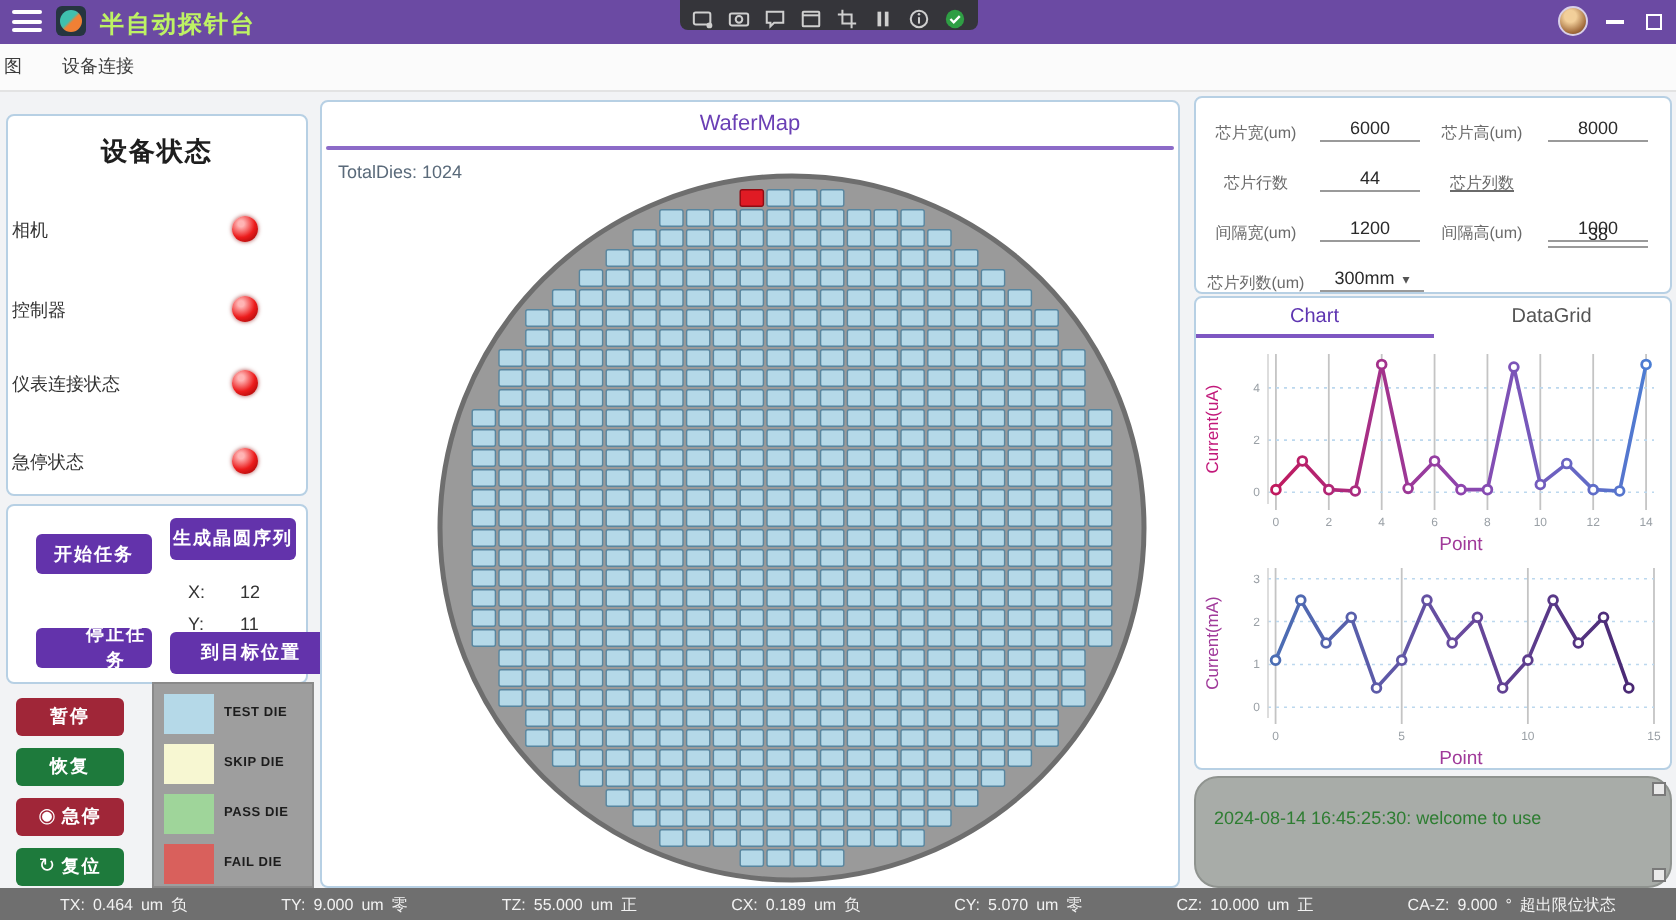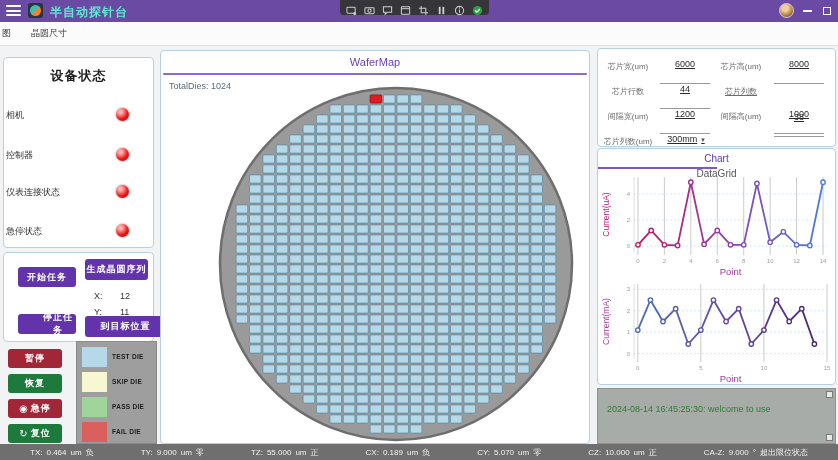--- a/index.html
+++ b/index.html
@@ -8,21 +8,21 @@
   .app { position:relative; width:838px; height:460px; background:#f2f3f5; }
 
   
   .titlebar { position:absolute; left:0; top:0; width:838px; height:22px; background:#6b4aa3; }
   .hamburger { position:absolute; left:6px; top:5px; width:15px; height:12px; cursor:pointer; }
   .hamburger i { display:block; height:2px; background:#fff; margin-bottom:2.5px; border-radius:1px; }
   .logo { position:absolute; left:28px; top:3px; width:15px; height:15px; border-radius:3px;
           background:#263540; overflow:hidden; }
   .logo::after { content:""; position:absolute; left:2px; top:2px; width:11px; height:11px; border-radius:50%;
           background:linear-gradient(135deg,#3fc0ae 45%,#f08035 55%); }
-  .app-title { position:absolute; left:50px; top:4px; color:#5eead4; font-size:12px; font-weight:bold; letter-spacing:1px; }
+  .app-title { position:absolute; left:50px; top:4px; color:#bef264; font-size:12px; font-weight:bold; letter-spacing:1px; }
   .tray { position:absolute; left:340px; top:0; height:15px; padding:2px 6px; background:#35353a;
           border-radius:0 0 4px 4px; display:flex; align-items:center; gap:7px; }
   .tray .ticon { width:11px; height:11px; display:inline-block; }
   .avatar { position:absolute; left:779px; top:3px; width:15px; height:15px; border-radius:50%;
           background:radial-gradient(circle at 40% 32%,#f2cf9a 25%,#a06a3a 70%,#5a3a20); border:1px solid #d8cfe8; cursor:pointer; }
   .win-min { position:absolute; left:803px; top:10px; width:9px; height:2px; background:#fff; cursor:pointer; }
   .win-max { position:absolute; left:823px; top:7px; width:8px; height:8px; border:1.2px solid #fff; cursor:pointer; }
 
   
   .menubar { position:absolute; left:0; top:22px; width:838px; height:24px; background:#fbfbfb;
@@ -73,36 +73,36 @@
   .map-card { left:160px; top:50px; width:430px; height:394px; }
   .map-title { position:absolute; left:0; right:0; top:5px; text-align:center; font-size:11px; color:#6a3fb5; }
   .map-sep { position:absolute; left:2px; right:2px; top:22px; height:2px; background:#8c6bc8; border-radius:1px; }
   .totaldies { position:absolute; left:8px; top:30px; font-size:9px; color:#5a6a7a; }
   .wafer-svg { position:absolute; left:2px; top:26px; }
 
   
   .params-card { left:597px; top:48px; width:239px; height:99px; }
   .prow { position:absolute; left:0; right:0; height:14px; }
   .plabel { position:absolute; top:2px; font-size:8px; color:#6a6a6a; text-align:center; }
-  .pvalue { position:absolute; top:0; font-size:9px; color:#2a2a2a; text-align:center; border-bottom:1px solid #9a9a9a; padding-bottom:14px;text-decoration:underline; }
+  .pvalue { position:absolute; top:0; font-size:9px; color:#2a2a2a; text-align:center; border-bottom:1px solid #9a9a9a; padding-bottom:1px; }
   .pselect { cursor:pointer; }
   .caret { font-size:7px; color:#555; margin-left:4px; }
 
   
   .chart-card { left:597px; top:148px; width:239px; height:237px; }
-  .tabbar { position:absolute; left:0; top:0; right:0; height:20px; display:flex;flex-direction:column; }
+  .tabbar { position:absolute; left:0; top:0; right:0; height:20px; display:flex; }
   .tab { flex:1; text-align:center; font-size:10px; padding-top:4px; color:#555; cursor:pointer; }
   .tab.active { color:#5e35b1; }
   .tab-underline { position:absolute; left:0; top:18px; width:50%; height:2px; background:#7e57c2; }
   .chart { position:absolute; left:2px; }
   #chart0 { top:22px; } #chart1 { top:129px; }
 
   
   .logbox { position:absolute; left:597px; top:388px; width:239px; height:56px; background:#a8aca8;
-            border:1px solid #8f938f; border-radius:0; }
+            border:1px solid #8f938f; border-radius:12px; }
   .logmsg { position:absolute; left:9px; top:15px; font-size:9px; }
   .scroll-sq { position:absolute; right:2px; width:7px; height:7px; background:#e9e9e9; border:1px solid #7a7a7a; cursor:pointer; }
   .scroll-sq.top { top:2px; } .scroll-sq.bottom { bottom:2px; }
 
   
   .statusbar { position:absolute; left:0; top:444px; width:838px; height:16px; background:#6f6f6f;
                display:flex; align-items:center; justify-content:space-between; padding:0 26px 0 30px; }
   .sbitem { font-size:8px; color:#f2f2f2; white-space:nowrap; }
   .sbitem span { margin-right:4px; }
 </style>
@@ -152,21 +152,21 @@
             <path d="M3.5 6l1.8 1.8L8.6 4.4" stroke="#fff" fill="none" stroke-width="1.3"></path>
           </svg></span>
       </div>
     <div class="avatar"></div>
     <div class="win-min"></div>
     <div class="win-max"></div>
   </div>
 
   <div class="menubar" id="menubar">
       <span class="mitem">图</span>
-      <span class="mitem">晶圆尺寸</span>
+      <span class="mitem">设备连接</span>
     </div>
 
   <div class="card status-card">
     <div class="status-title">设备状态</div>
     <div id="status-rows">
         <div class="status-row" style="top: 50px;">
           <span class="status-label">相机</span>
           <span class="led" style="background: radial-gradient(circle at 35% 30%, rgb(255, 180, 180) 12%, rgb(236, 28, 28) 55%, rgb(142, 0, 0) 100%);"></span>
         </div>
         <div class="status-row" style="top: 90px;">

